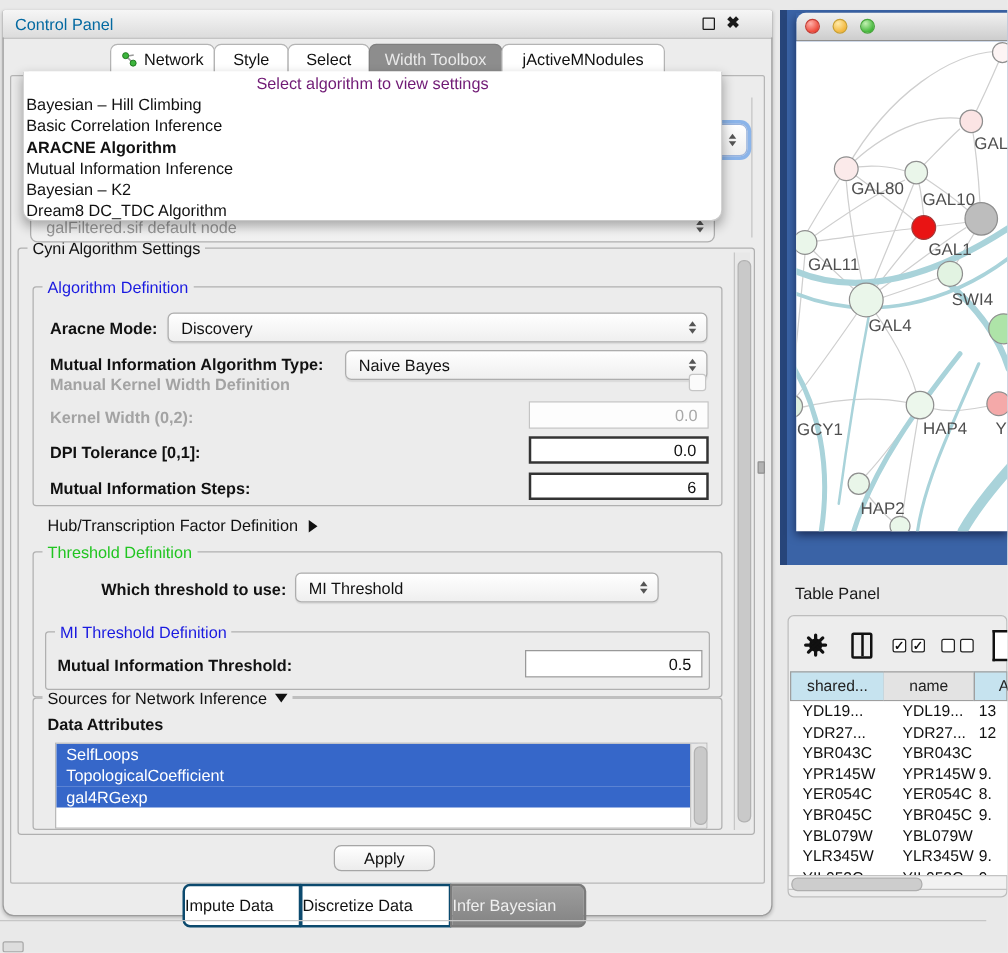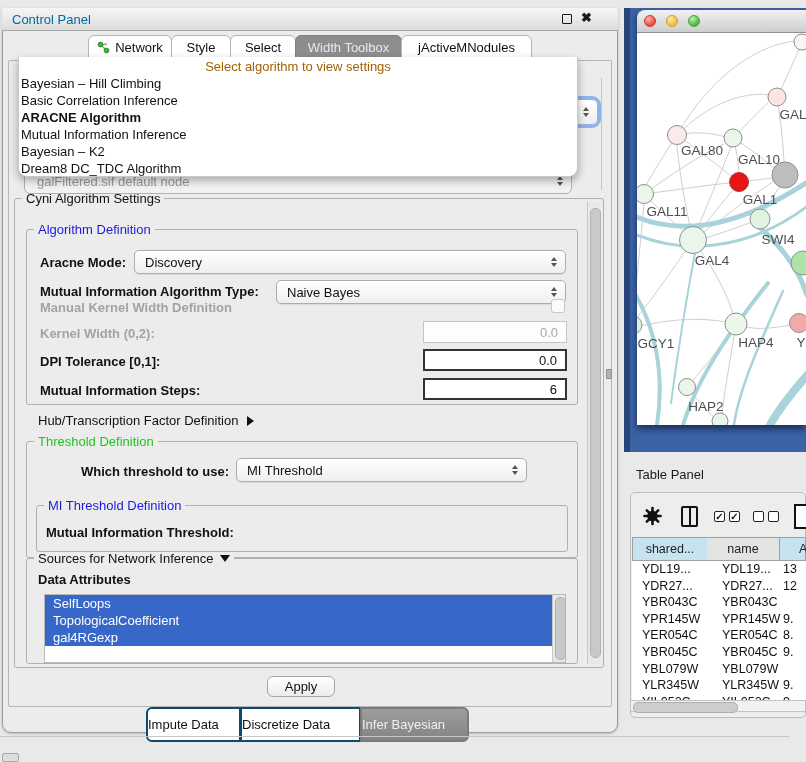--- a/index.html
+++ b/index.html
@@ -43,41 +43,41 @@
   .spin i.dn{border-top:4px solid #555}
 
   .input{background:#fff;border:1px solid #999;font-size:13px;color:#111;display:flex;align-items:center;justify-content:flex-end;padding:0 8px}
   .input.dark{border:2px solid #333}
   .input.dim{border:1px solid #c4c4c4;color:#a8a8a8;background:#fdfdfd}
   .checkbox{background:#fbfbfb;border:1px solid #c6c6c6;border-radius:3px}
 
   
   .popup{left:18px;top:57px;width:560px;height:120px;background:#fff;border:1px solid #c9c9c9;border-top:none;
          border-radius:0 0 9px 9px;box-shadow:0 4px 9px rgba(0,0,0,.32);z-index:40;overflow:hidden}
-  .popup .ph{height:18px;display:flex;align-items:center;justify-content:center;color:#a16207;font-size:13px}
+  .popup .ph{height:18px;display:flex;align-items:center;justify-content:center;color:#701a75;font-size:13px}
   .popup .it{height:17px;line-height:17px;font-size:13px;color:#111;padding-left:2px;white-space:nowrap}
   .popup .it.sel{font-weight:bold}
 
   .ghost-combo{left:24px;top:168px;width:548px;height:26px;background:linear-gradient(#fff,#f0f0f0);
          border:1px solid #b0b0b0;border-radius:6px;z-index:5;font-size:13px;color:#9a9a9a;
          display:flex;align-items:center;padding:0 24px 0 12px}
   .focus-combo{left:550px;top:99px;width:48px;height:26px;background:linear-gradient(#fff,#eee);
          border:1px solid #9ab4dd;border-radius:6px;box-shadow:0 0 0 3px rgba(98,156,232,.7);z-index:4}
 
   
   .vscroll{border-left:1px solid #c6c6c6;background:#e8e8e8}
   .vthumb{position:absolute;left:2px;width:9px;background:#c9c9c9;border:1px solid #b2b2b2;border-radius:5px}
   .hscroll{border:1px solid #c3c3c3;background:#f2f2f2}
   .hthumb{position:absolute;top:1px;height:9px;background:#cdcdcd;border:1px solid #aeaeae;border-radius:5px}
 
   
   .attr-list{left:44px;top:594px;width:522px;height:69px;background:#fff;border:1px solid #b9b9b9;overflow:hidden}
   .attr-item{height:17px;background:#3667c9;color:#fff;font-size:13px;display:flex;align-items:center;padding-left:8px;width:505px}
 
-  .apply-btn{left:267px;top:676px;width:68px;height:21px;background:linear-gradient(#fff,#ececec);
+  .apply-btn{left:267px;top:676px;width:81px;height:21px;background:linear-gradient(#fff,#ececec);
          border:1px solid #a6a6a6;border-radius:6px;display:flex;align-items:center;justify-content:center;font-size:13px;color:#111}
 
   .seg{top:707px;height:35px;background:#fff;border:2px solid #0c4a6e;display:flex;align-items:center;justify-content:flex-start;font-size:13px;color:#111}
   .seg.first{border-radius:6px 0 0 6px}
   .seg.last{border-radius:0 6px 6px 0}
   .seg.sel{background:linear-gradient(#9d9d9d,#848484);color:#f0f0f0;border-color:#7b7b7b}
 
   
   .net-frame{left:624px;top:8px;width:182px;height:444px;background:linear-gradient(90deg,#27457a 0,#27457a 6px,#3a63a6 6px)}
   .mac-win{left:637px;top:10px;width:169px;height:415px;box-shadow:0 4px 7px rgba(0,0,25,.55)}
@@ -224,20 +224,23 @@
     <span class="spin">
         <i class="up"></i>
         <i class="dn"></i>
       </span>
   </div>
 
   <div class="abs fs" style="left:36px;top:505px;width:532px;height:47px"></div>
   <div class="abs legend blue" style="left:44px;top:499px">MI Threshold Definition</div>
 
   <div class="abs lbl" style="left:46px;top:525px">Mutual Information Threshold:</div>
+  <div class="abs input" style="left:420px;top:520px;width:142px;height:22px">
+    <span>0.5</span>
+  </div>
 
   <div class="abs fs" style="left:26px;top:558px;width:552px;height:106px"></div>
   <div class="abs legend" style="left:34px;top:552px">
     <span>Sources for Network Inference</span>
     <span class="tri-down"></span>
   </div>
   <div class="abs lbl" style="left:38px;top:572px">Data Attributes</div>
 
   <div class="abs attr-list">
     <div class="attr-item">SelfLoops</div>

